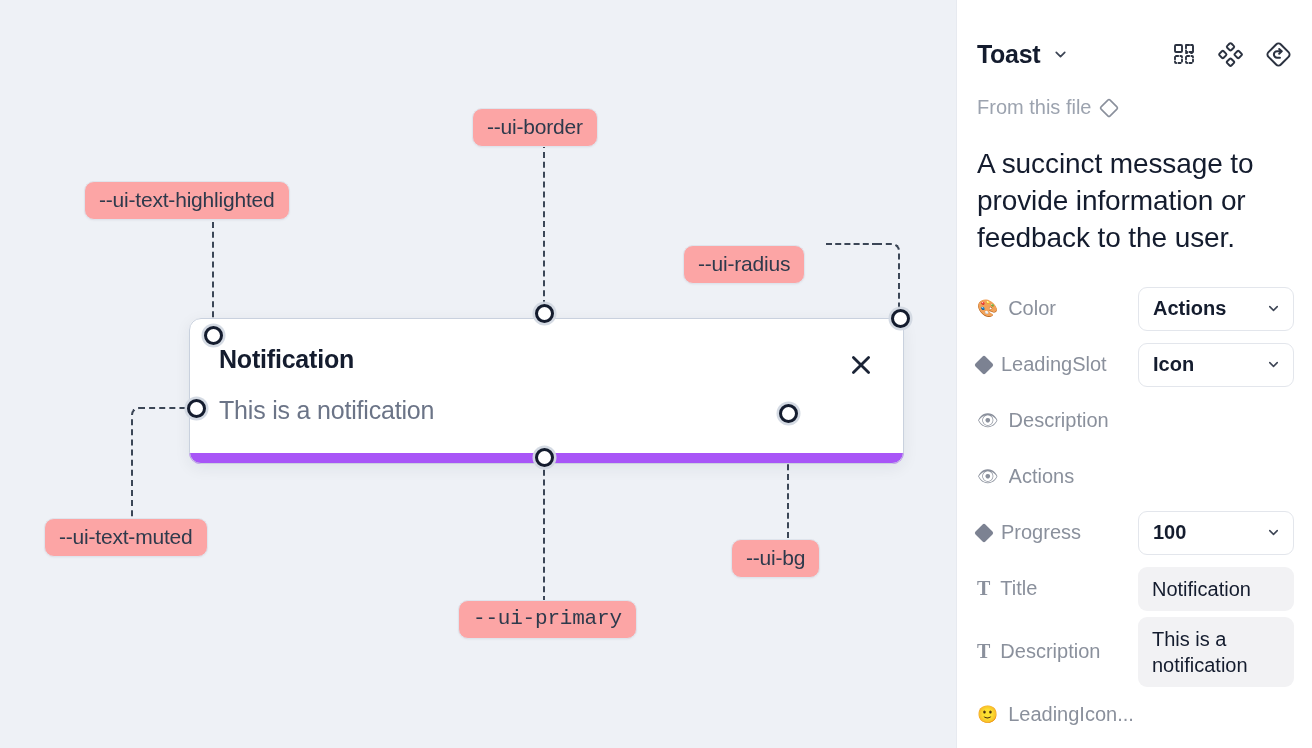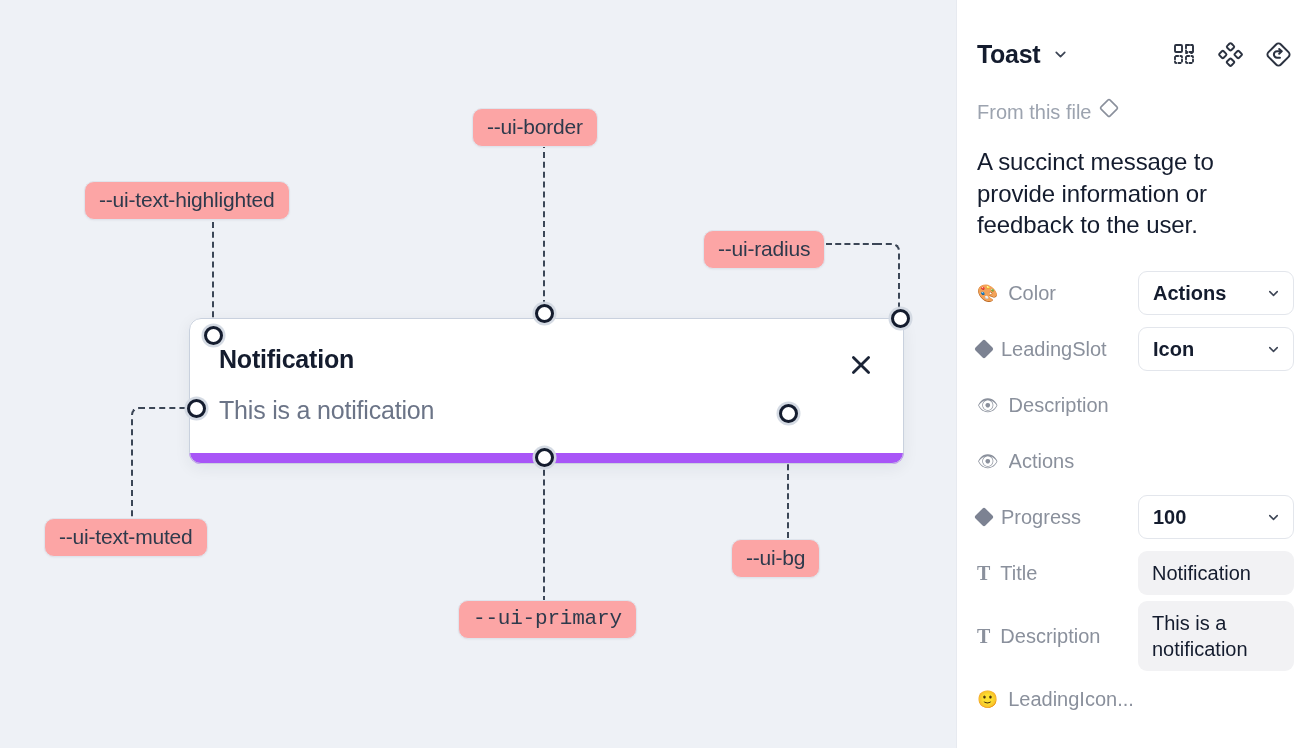--- a/index.html
+++ b/index.html
@@ -145,31 +145,31 @@
     display: inline-flex;
   }
   .head-icons {
     margin-left: auto;
     display: flex; align-items: center; gap: 22px;
     color: #2b3240;
   }
   .head-icons > span { display: inline-flex; cursor: pointer; }
 
   .from-file {
-    display: flex; align-items: flex-end; gap: 6px;
+    display: flex; align-items: flex-start; gap: 6px;
     padding: 0 20px;
     margin-top: 16px;
     height: 28px;
   }
   .from-file-label { font-size: 20px; color: #9ca3af; }
 
   .blurb {
     padding: 0 16px 0 20px;
     margin-top: 22px;
-    font-size: 24px;
+    font-size: 28px;
     line-height: 1.32;
     color: #141c2e;
     letter-spacing: -0.1px;
   }
 
   .props { margin-top: 24px; }
   .prop-row {
     display: flex; align-items: center;
     padding: 0 18px 0 20px;
     min-height: 56px;
@@ -245,21 +245,21 @@
     <div class="elbow" style="left:876px; top:243px; width:24px; height:78px;"></div>
 
     <div class="elbow-left" style="left:131px; top:407px; width:66px; height:120px;"></div>
 
     <div class="dash-v" style="left:543px; top:460px; height:142px;"></div>
 
     <div class="dash-v" style="left:787px; top:416px; height:122px;"></div>
 
     <div class="pill" style="left:84px;  top:181px;">--ui-text-highlighted</div>
     <div class="pill" style="left:472px; top:108px;">--ui-border</div>
-    <div class="pill" style="left:683px; top:230px;margin-left:20px;">--ui-radius</div>
+    <div class="pill" style="left:683px; top:245px;">--ui-radius</div>
     <div class="pill" style="left:28px;  top:518px;margin-left:16px;">--ui-text-muted</div>
     <div class="pill" style="left:458px; top:600px;font-family:Liberation Mono, monospace;">--ui-primary</div>
     <div class="pill" style="left:731px; top:539px;">--ui-bg</div>
 
     <div class="toast-card">
       <div class="toast-title">Notification</div>
       <div class="toast-desc">This is a notification</div>
       <div class="toast-close">
         <svg width="26" height="26" viewBox="0 0 24 24" fill="none" stroke="currentColor" stroke-width="2.6" stroke-linecap="round">
           <path d="M5 5 L19 19 M19 5 L5 19"></path>

